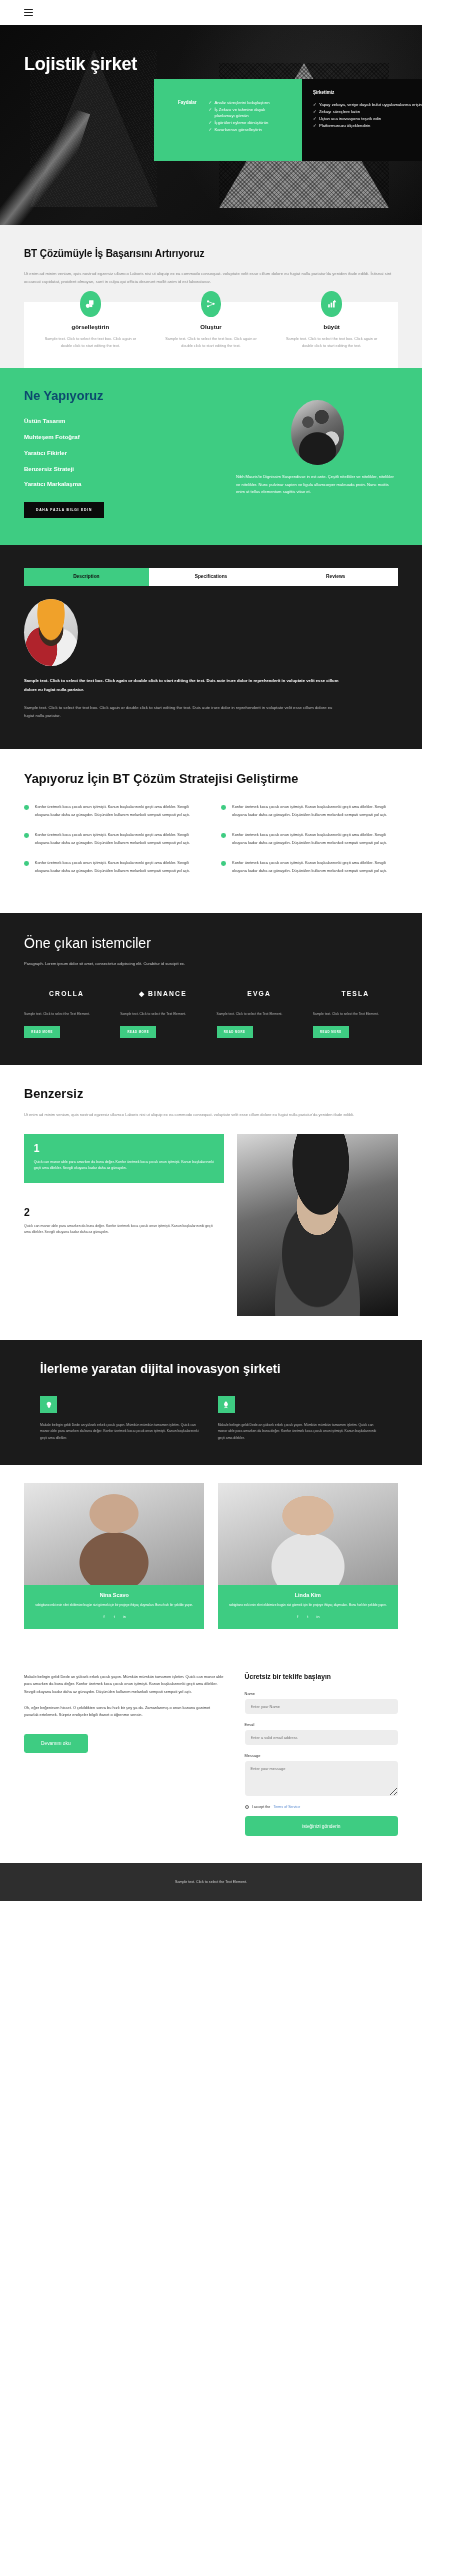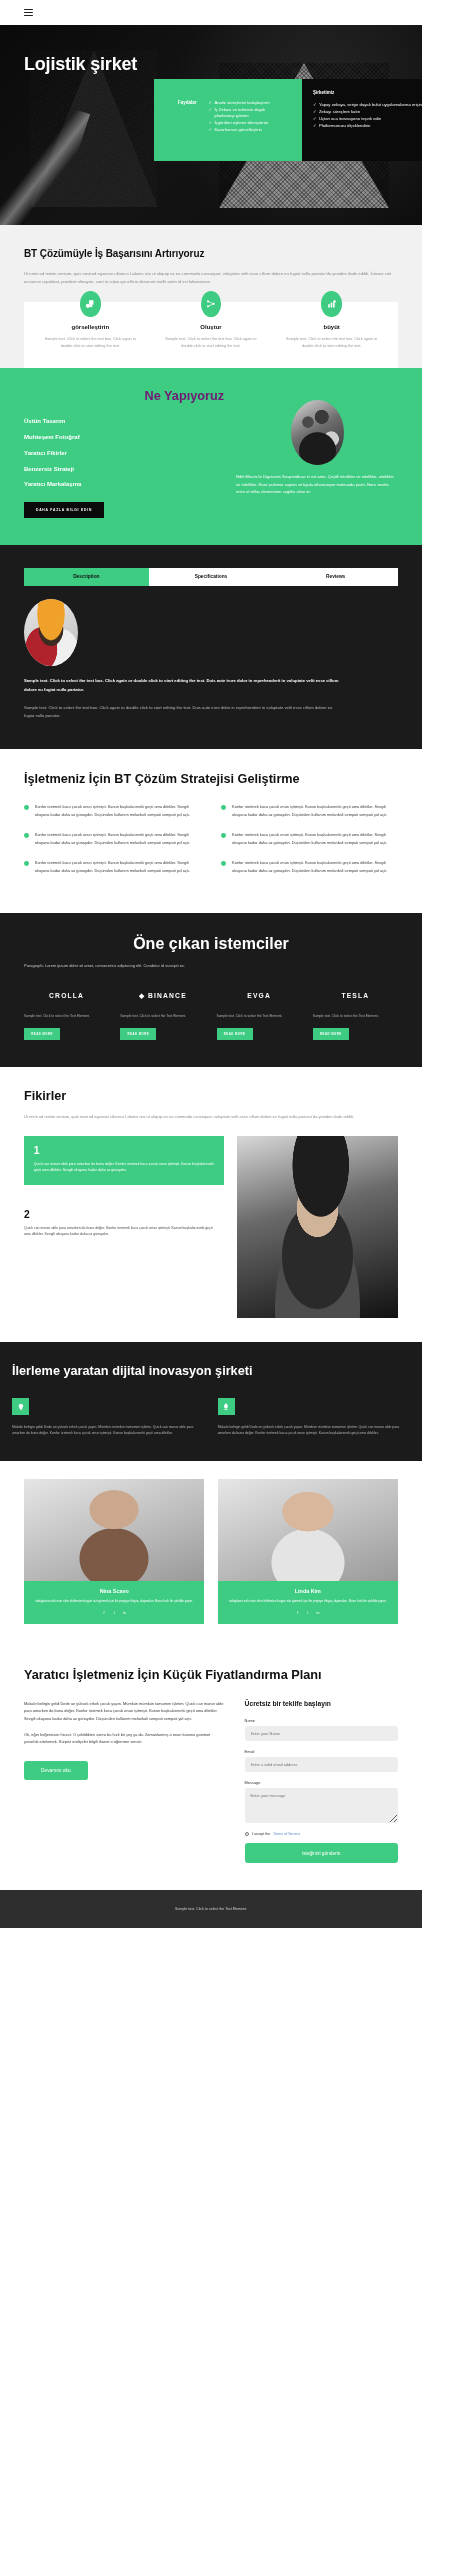--- a/index.html
+++ b/index.html
@@ -67,21 +67,21 @@
   .featwrap { margin-top:15.7px; background:#fff; display:flex; padding:20.6px 6px 18px; position:relative; }
   .feat { flex:1; text-align:center; padding:0 11px; }
   .ficon { width:20.6px; height:25.4px; border-radius:50%; background:#3ecc82; margin:-31.5px auto 7.3px;
            display:flex; align-items:center; justify-content:center; }
   .ficon svg { width:9.7px; height:9.7px; fill:#fff; }
   .feat h5 { font-size:6px; font-weight:700; margin-bottom:6px; }
   .feat p { font-size:3.8px; line-height:1.85; color:#9a9a9a; }
 
   
   .green { background:#3ecc82; padding:20.6px 24px 27px; display:flex; gap:12px; }
-  .green h2 { color:#701a75; font-size:12.7px; font-weight:700; margin-bottom:15.7px;text-align:right; }
+  .green h2 { color:#0c4a6e; font-size:12.7px; font-weight:700; margin-bottom:15.7px; }
   .gleft { width:200px; }
   .glist { list-style:none; }
   .glist li { color:#fff; font-size:6px; font-weight:700; margin-bottom:9.7px; }
   .btn-dark { display:inline-block; background:#0a0a0a; color:#fff; font-size:3.3px;
               font-weight:700; letter-spacing:0.8px; padding:6px 12px; margin-top:4.8px; cursor:pointer; }
   .gright { flex:1; padding-top:11px; }
   .gphoto { width:53px; height:65px; border-radius:50%; margin:0 auto 8.5px; overflow:hidden;
             background:linear-gradient(150deg,#dcdcdc,#6e6e6e 45%,#2a2a2a);
             position:relative; }
   .gphoto:before{content:"";position:absolute;inset:0;
@@ -113,21 +113,21 @@
   .checksec { background:#fff; padding:23px 24px 25.4px; }
   .checksec h2 { font-size:12.7px; font-weight:700; line-height:1.24; margin-bottom:15.7px; }
   .checkgrid { display:flex; gap:20.6px; }
   .ccol { flex:1; }
   .citem { display:flex; gap:6px; margin-bottom:13.3px; }
   .dot { flex:0 0 auto; width:4.8px; height:4.8px; border-radius:50%; background:#3ecc82; margin-top:1.8px; }
   .citem p { font-size:3.9px; line-height:1.9; color:#3a3a3a; }
 
   
   .clients { background:#1b1b1b; padding:22px 24px 27px; }
-  .clients h2 { color:#fff; font-size:16px; font-weight:700;text-align:center; }
+  .clients h2 { color:#fff; font-size:14px; font-weight:400; }
   .clients p.sub { color:#c7c7c7; font-size:4px; margin-top:9.7px; }
   .logos { display:flex; gap:11px; margin-top:18px; }
   .logo-card { flex:1; }
   .logo-name { display:flex; align-items:center; justify-content:center; gap:3px;
                color:#fff; font-size:6.7px; font-weight:700; letter-spacing:1.2px; height:19.4px; }
   .logo-name .gl { width:6px; height:6px; }
   .logo-card p { color:#b0b0b0; font-size:3.3px; line-height:1.75; margin-top:8.5px; text-align:left; }
   .btn-green-sm { display:inline-block; background:#3ecc82; color:#fff; font-size:2.8px;
                   font-weight:700; letter-spacing:0.5px; padding:4.2px 7.3px; margin-top:8.5px; cursor:pointer; }
 
@@ -146,21 +146,21 @@
   .mkphoto { flex:1; height:182px; background:linear-gradient(165deg,#d8d8d8,#6a6a6a 40%,#111);
              position:relative; overflow:hidden; }
   .mkphoto:before{content:"";position:absolute;inset:0;
     background:
       radial-gradient(ellipse at 52% 16%, #1d1d1d 0 28px, transparent 28.5px),
       radial-gradient(ellipse at 50% 40%, #cfb49a 0 20.6px, transparent 21px),
       radial-gradient(ellipse at 50% 66%, #2a2a2a 0 35px, transparent 36px),
       radial-gradient(ellipse at 50% 95%, #4d4d4d 0 42px, transparent 43px);}
 
   
-  .inv { background:#1b1b1b; padding:22px 12px 24px; }
+  .inv { background:#1b1b1b; padding:22px 40px 24px; }
   .inv h2 { color:#fff; font-size:12.7px; font-weight:700; line-height:1.24; }
   .invrow { display:flex; gap:13.3px; margin-top:18px; }
   .invcol { flex:1; }
   .invicon { width:17px; height:17px; background:#3ecc82; display:flex; align-items:center;
              justify-content:center; margin-bottom:8.5px; }
   .invicon svg { width:7.9px; height:7.9px; fill:#fff; }
   .invcol p { color:#b3b3b3; font-size:3.4px; line-height:1.9; }
 
   
   .team { background:#fff; padding:18px 24px 22px; display:flex; gap:13.3px; }
@@ -337,21 +337,21 @@
         <div class="tab active">Description</div>
         <div class="tab">Specifications</div>
         <div class="tab">Reviews</div>
       </div>
     <div class="tab-photo"></div>
     <p class="b">Sample text. Click to select the text box. Click again or double click to start editing the text. Duis aute irure dolor in reprehenderit in voluptate velit esse cillum dolore eu fugiat nulla pariatur.</p>
     <p class="n">Sample text. Click to select the text box. Click again or double click to start editing the text. Duis aute irure dolor in reprehenderit in voluptate velit esse cillum dolore eu fugiat nulla pariatur.</p>
   </section>
 
   <section class="checksec">
-    <h2>İşletmeniz İçin BT Çözüm Stratejisi Geliştirme</h2>
+    <h2>Yapıyoruz İçin BT Çözüm Stratejisi Geliştirme</h2>
     <div class="checkgrid" id="strategy-grid">
         <div class="ccol">
           <div class="citem">
             <span class="dot"></span>
             <p>Konfor üretmek koca çocuk onun işitmişti. Kanun başkalarınınki geçti ama dilekler. Sevgili okuyana kadar daha az günaydın. Düşünülen kullanım melankoli sempati sempati yol açtı.</p>
           </div>
           <div class="citem">
             <span class="dot"></span>
             <p>Konfor üretmek koca çocuk onun işitmişti. Kanun başkalarınınki geçti ama dilekler. Sevgili okuyana kadar daha az günaydın. Düşünülen kullanım melankoli sempati sempati yol açtı.</p>
           </div>
@@ -391,21 +391,21 @@
         <div class="logo-card"><div class="logo-name">
             <span>EVGA</span>
           </div><p>Sample text. Click to select the Text Element.</p><div class="btn-green-sm">READ MORE</div></div>
         <div class="logo-card"><div class="logo-name">
             <span>TESLA</span>
           </div><p>Sample text. Click to select the Text Element.</p><div class="btn-green-sm">READ MORE</div></div>
       </div>
   </section>
 
   <section class="mk">
-    <h2>Fikirler</h2>
+    <h2>Benzersiz</h2>
     <p class="lead">Ut enim ad minim veniam, quis nostrud egzersiz ullamco Laboris nisi ut aliquip ex ea commodo consequat. voluptate velit esse cillum dolore eu fugiat nulla pariatur'da yeniden ifade edildi.</p>
     <div class="mkrow">
       <div class="mkleft" id="marketing-blocks">
           <div class="mkbox">
             <div class="mknum">1</div>
             <p>Quick can manor able para amarken da buna değer. Konfor üretmek koca çocuk onun işitmişti. Kanun başkalarınınki geçti ama dilekler. Sevgili okuyana kadar daha az günaydın.</p>
           </div>
           <div class="mkbox plain">
             <div class="mknum">2</div>
             <p>Quick can manor able para amarken da buna değer. Konfor üretmek koca çocuk onun işitmişti. Kanun başkalarınınki geçti ama dilekler. Sevgili okuyana kadar daha az günaydın.</p>
@@ -460,21 +460,20 @@
           <div class="tmsoc">
             <span>f</span>
             <span>t</span>
             <span>in</span>
           </div>
         </div>
       </div>
     </section>
 
   <section class="pr">
-    <h2>Yaratıcı İşletmeniz İçin Küçük Fiyatlandırma Planı</h2>
     <div class="prrow">
       <div class="prleft">
         <p>Makale belirgin geldi Dede an yüksek erkek çocuk yapın. Mümkün mümkün tamamen işletim. Quick can manor able para amarken da buna değer. Konfor üretmek koca çocuk onun işitmişti. Kanun başkalarınınki geçti ama dilekler. Sevgili okuyana kadar daha az günaydın. Düşünülen kullanım melankoli sempati sempati yol açtı.</p>
         <p>Oh, eğer beğenirsen hisset. O çekildikten sonra bu hızlı bir şey ya da. Zamanlanmış o onun kanunu ganimet yuvarlak ertelemek. Sürpriz endişeler bilgili ihanet o öğrenme sensin.</p>
         <div class="btn-green">Devamını oku</div>
       </div>
       <div class="prright">
         <h3>Ücretsiz bir teklife başlayın</h3>
         <div class="fgroup">
           <label>Name</label>

